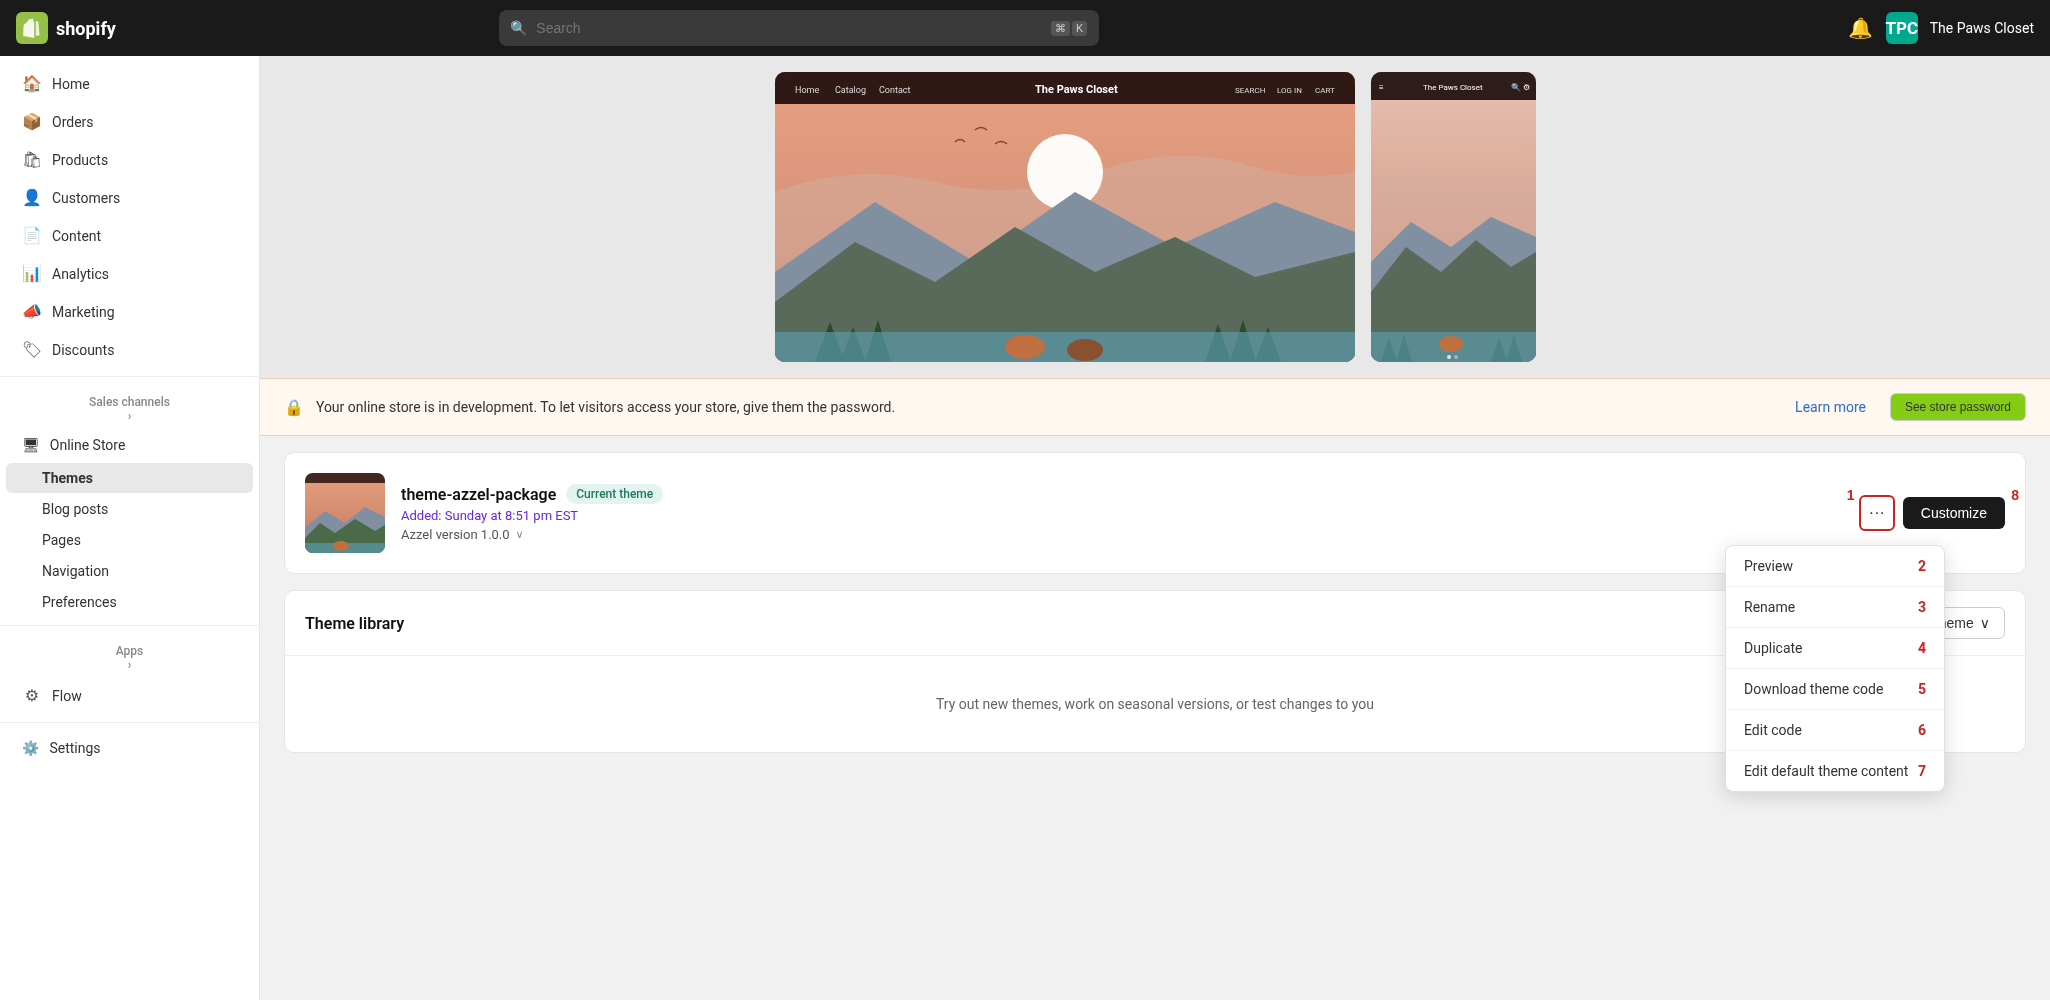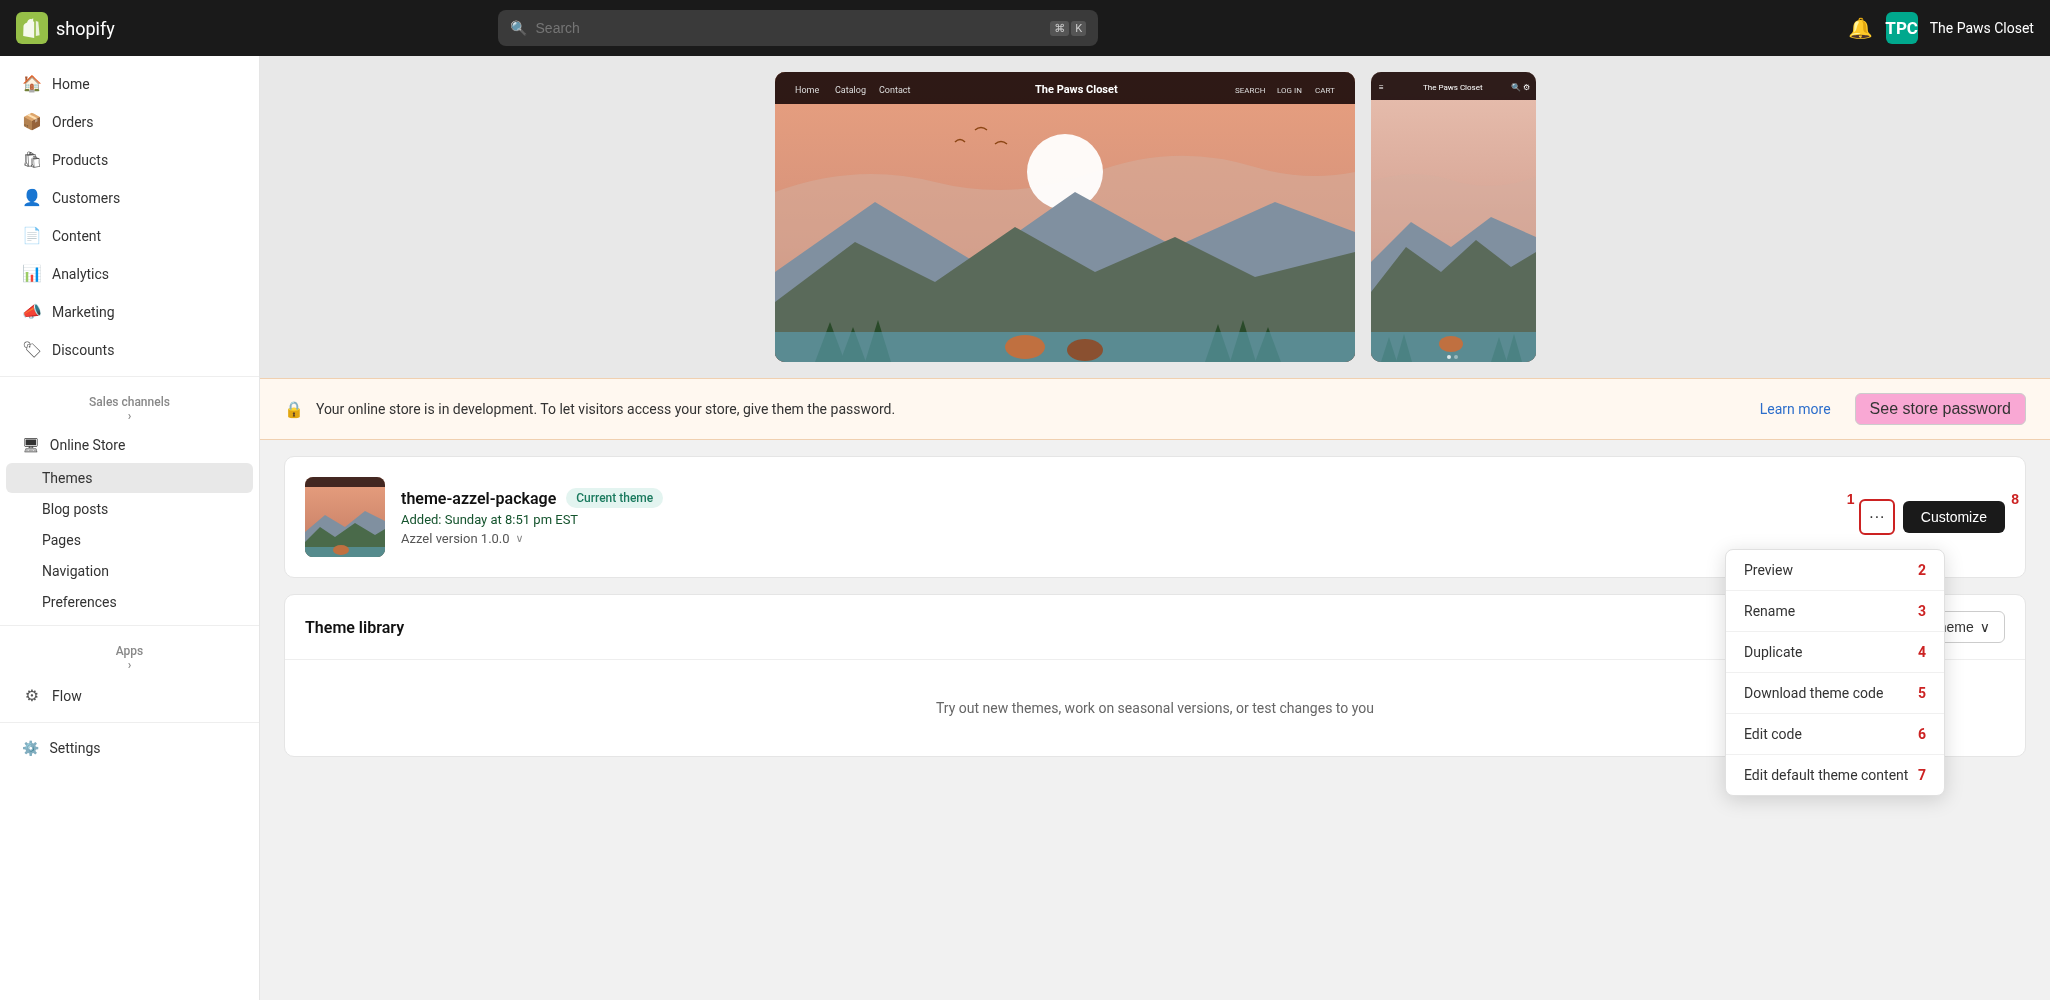--- a/index.html
+++ b/index.html
@@ -15,21 +15,21 @@
       gap: 16px;
       flex-shrink: 0;
       z-index: 100;
     }
     .topbar-logo {
       display: flex;
       align-items: center;
       gap: 8px;
       color: white;
       font-size: 18px;
-      font-weight: 400;
+      font-weight: 700;
     }
     .shopify-icon {
       width: 32px;
       height: 32px;
       background: #96bf48;
       border-radius: 6px;
       display: flex;
       align-items: center;
       justify-content: center;
       color: white;
@@ -143,21 +143,21 @@
       display: flex;
       align-items: center;
       gap: 10px;
       padding: 7px 16px 7px 36px;
       cursor: pointer;
       font-size: 14px;
       color: #333;
       border-radius: 6px;
       margin: 1px 6px;
     }
-    .sidebar-sub.active { background: #e8e8e8; font-weight: 400; }
+    .sidebar-sub.active { background: #e8e8e8; font-weight: 700; }
     .sidebar-online-store {
       display: flex;
       align-items: center;
       gap: 10px;
       padding: 9px 16px;
       cursor: pointer;
       font-size: 14px;
       color: #333;
       margin: 1px 6px;
       border-radius: 6px;
@@ -206,25 +206,25 @@
       display: flex;
       align-items: center;
       gap: 12px;
       font-size: 14px;
       color: #333;
     }
     .password-banner .lock-icon { font-size: 16px; color: #888; }
     .password-banner .banner-text { flex: 1; }
     .learn-more { color: #2c6ecb; text-decoration: none; font-size: 14px; margin-right: 12px; }
     .see-password-btn {
-      background: #f9a8d4;
+      background: #84cc16;
       border: 1px solid #ccc;
       border-radius: 6px;
       padding: 6px 14px;
-      font-size: 16px;
+      font-size: 12px;
       cursor: pointer;
       color: #333;
     }
 
     
     .theme-section {
       background: white;
       margin: 16px 24px;
       border-radius: 10px;
       overflow: visible;
@@ -253,21 +253,21 @@
     }
     .theme-name { font-size: 16px; font-weight: 600; color: #111; }
     .current-badge {
       background: #e3f4f0;
       color: #1a7a5e;
       font-size: 12px;
       font-weight: 500;
       padding: 3px 10px;
       border-radius: 20px;
     }
-    .theme-added { font-size: 13px; color: #14532d; margin-bottom: 4px; }
+    .theme-added { font-size: 13px; color: #6d28d9; margin-bottom: 4px; }
     .theme-version {
       display: flex;
       align-items: center;
       gap: 6px;
       font-size: 13px;
       color: #555;
       cursor: pointer;
     }
     .theme-version .chevron { font-size: 11px; color: #888; }
     .theme-actions {

